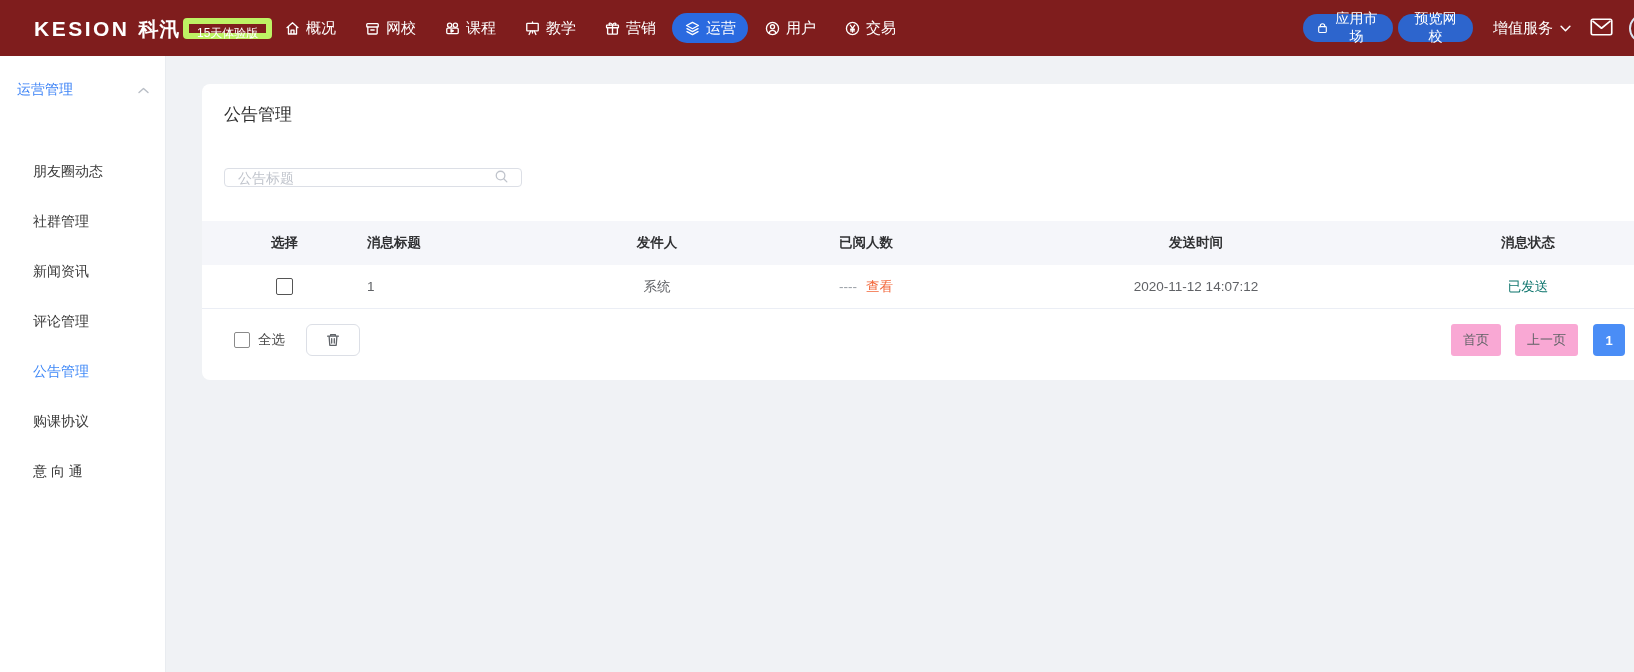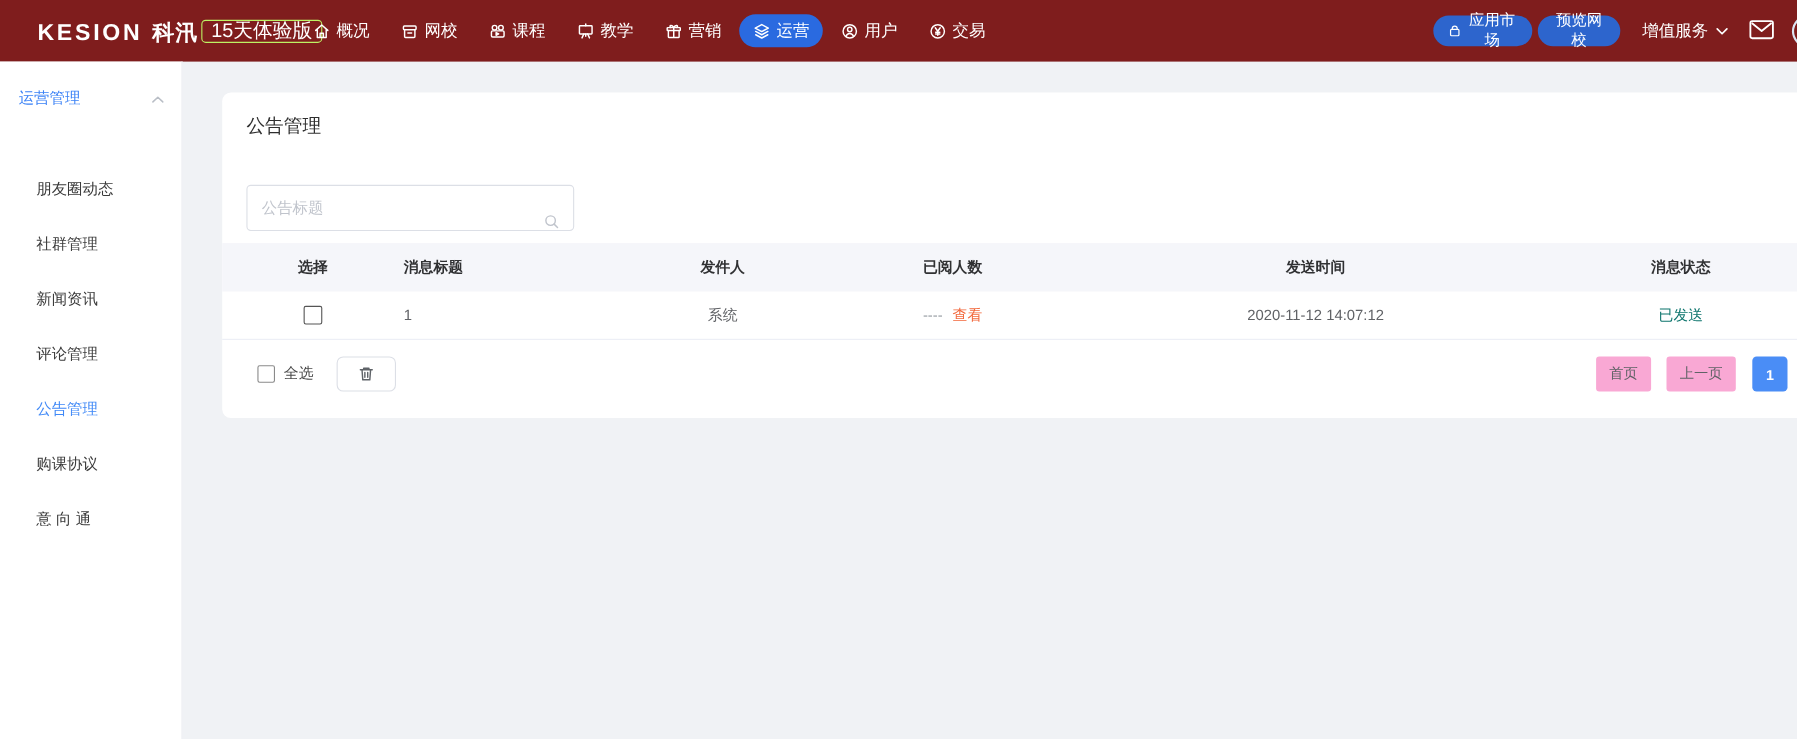--- a/index.html
+++ b/index.html
@@ -13,21 +13,21 @@
   
   .topbar{
     position:absolute;top:0;left:0;width:1634px;height:56px;
     background:#7f1d1d;color:#fff;overflow:hidden;
   }
   .logo{position:absolute;left:34px;top:16px;display:flex;align-items:baseline;cursor:default;}
   .logo-en{font-size:21px;font-weight:700;letter-spacing:2.5px;}
   .logo-cn{font-size:20px;font-weight:700;margin-left:9px;letter-spacing:1px;}
   .trial-badge{
     position:absolute;left:183px;top:18px;height:21px;line-height:19px;
-    padding:0 8px;border:1px solid #bef264;border-radius:4px;font-size:18px;
+    padding:0 8px;border:6px solid #bef264;border-radius:4px;font-size:12px;
   }
   .topnav{position:absolute;left:272px;top:13px;display:flex;align-items:center;}
   .nav-item{
     display:flex;align-items:center;gap:5px;height:30px;padding:0 12px;
     margin-right:4px;font-size:15px;border-radius:15px;cursor:pointer;white-space:nowrap;
   }
   .nav-item.active{background:#2a6ae0;}
   .nav-ic{width:17px;height:17px;}
   .nav-ic svg{width:17px;height:17px;stroke:#fff;fill:none;stroke-width:1.25;stroke-linecap:round;stroke-linejoin:round;}
 
@@ -67,23 +67,23 @@
   }
   .side-item.active{color:#4089f7;}
 
   
   .card{
     position:absolute;left:202px;top:84px;width:1432px;height:296px;
     background:#fff;border-radius:8px 0 0 8px;
   }
   .card-title{position:absolute;top:19px;left:22px;font-size:17px;font-weight:500;color:#2f2f2f;}
   .search-box{
-    position:absolute;top:84px;left:22px;width:298px;height:42px;
+    position:absolute;top:84px;left:22px;width:298px;height:19px;
     border:1px solid #dcdfe6;border-radius:4px;background:#fff;
-    display:flex;align-items:flex-end;
+    display:flex;align-items:flex-start;
   }
   .search-box input{
     flex:1;height:100%;border:none;outline:none;background:transparent;
     padding:0 6px 0 13px;font-size:14px;color:#333;font-family:inherit;
   }
   .search-box input::placeholder{color:#c0c4cc;}
   .search-ic{margin-right:12px;cursor:pointer;}
   .search-ic svg{width:15px;height:15px;stroke:#c0c4cc;fill:none;stroke-width:1.4;stroke-linecap:round;}
 
   .table{position:absolute;top:137px;left:0;width:1432px;}

